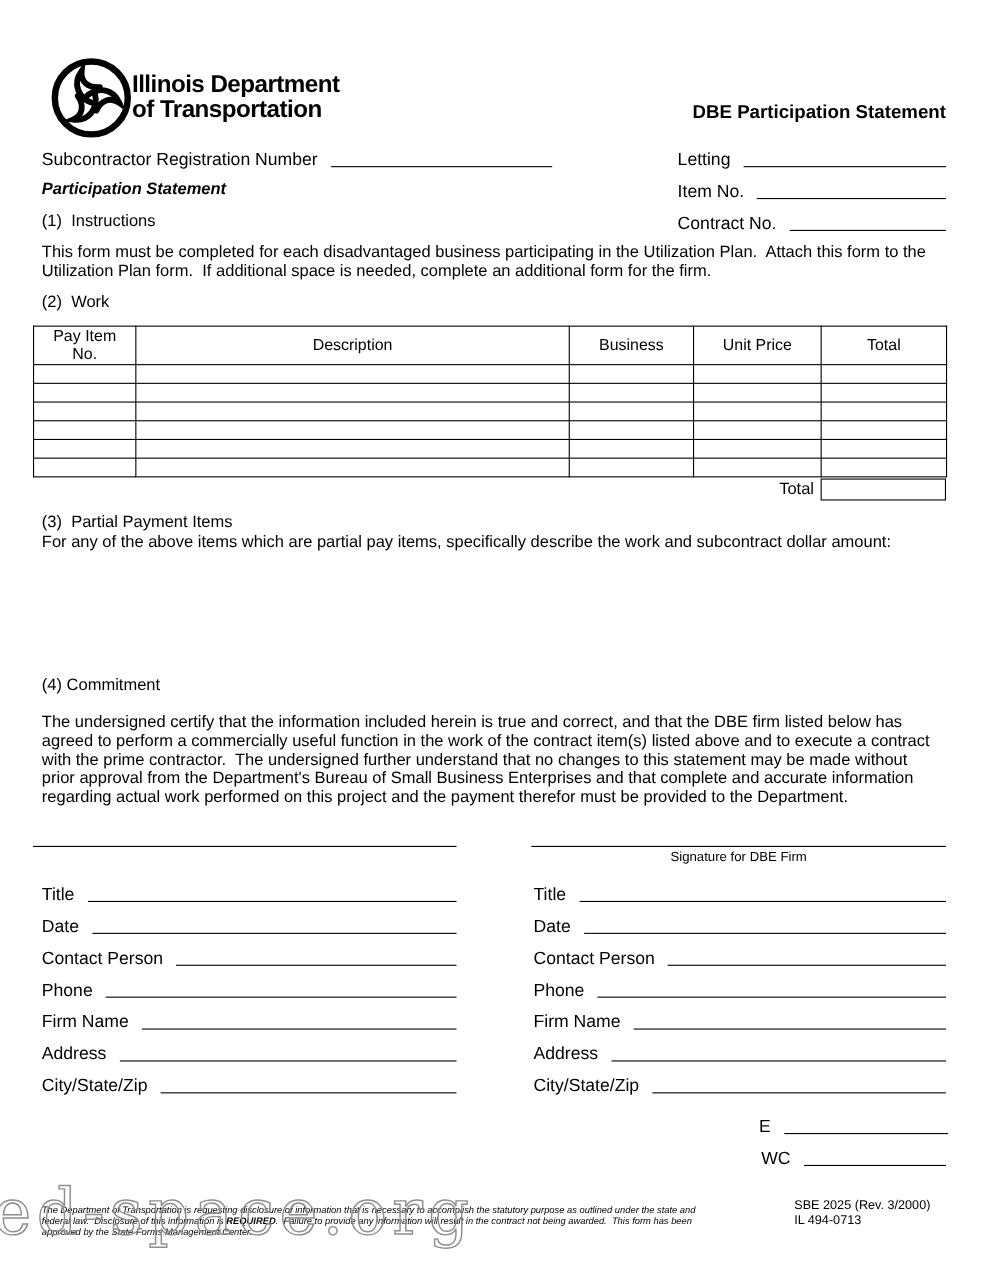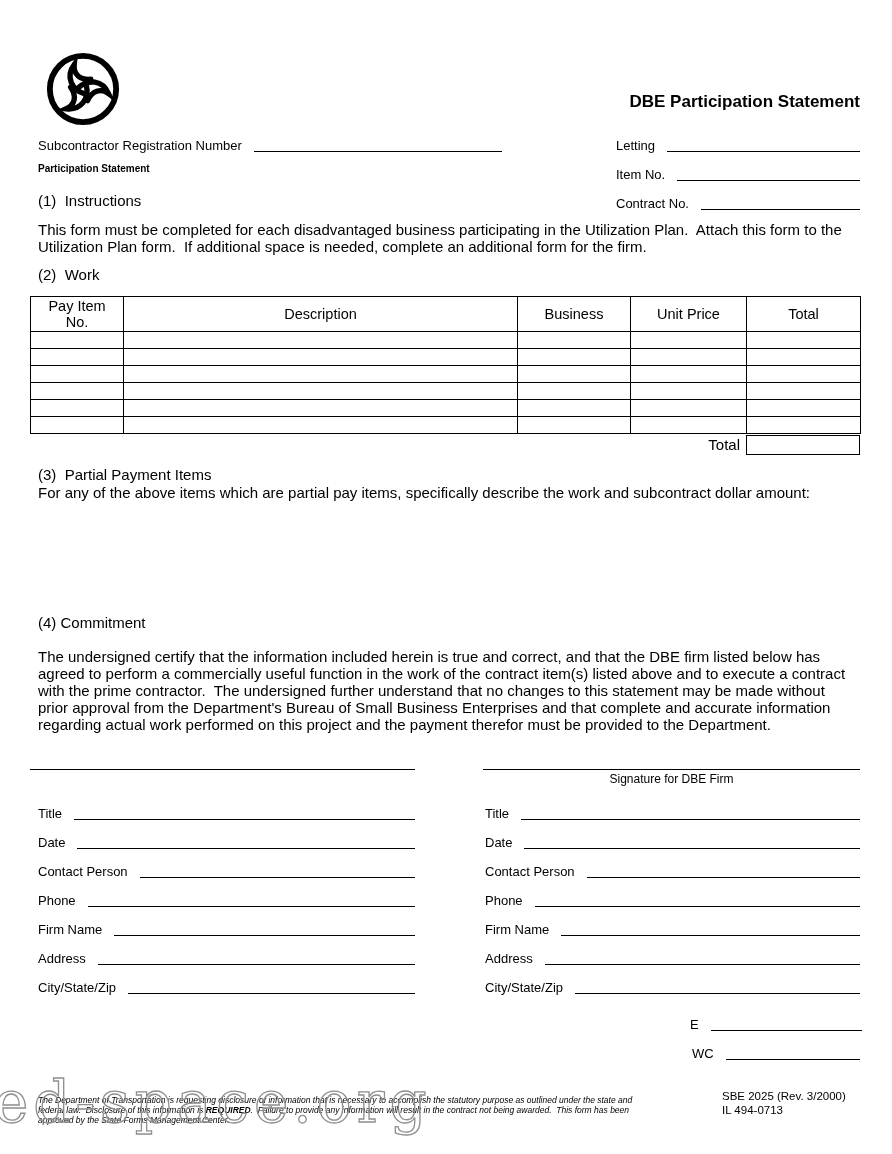--- a/index.html
+++ b/index.html
@@ -17,29 +17,29 @@
   .abs { position: absolute; }
   .pre { white-space: pre-wrap; }
 
   
   .logo-wrap { left: 44px; top: 50px; width: 78px; height: 78px; }
   .agency { left: 120px; top: 66px; font-size: 22px; font-weight: bold; line-height: 22px; letter-spacing: -0.5px; }
   .doc-title { left: 500px; top: 92px; width: 360px; text-align: right; font-size: 17px; font-weight: bold; }
 
   
   .frow { display: flex; align-items: flex-end; }
-  .frow .lbl { font-size: 13px; line-height: 18px; white-space: nowrap; }
+  .frow .lbl { font-size: 16px; line-height: 18px; white-space: nowrap; }
   .frow .line { flex: 1; border-bottom: 1px solid #000; margin-left: 12px; margin-bottom: 3px; height: 14px; }
 
   .sub-reg { left: 38px; top: 134px; width: 464px; height: 21px; }
   .letting { left: 616px; top: 134px; width: 244px; height: 21px; }
   .item-no { left: 616px; top: 163px; width: 244px; height: 21px; }
   .contract-no { left: 616px; top: 192px; width: 244px; height: 21px; }
 
-  .part-heading { left: 38px; top: 163px; font-size: 10px; font-weight: bold; }
+  .part-heading { left: 38px; top: 163px; font-size: 15px; font-weight: bold; font-style: italic; }
   .sec-heading { font-size: 15px; }
   .h-instructions { left: 38px; top: 192px; }
   .body-text { font-size: 15px; line-height: 17px; }
   .p-instructions { left: 38px; top: 221px; width: 818px; }
   .h-work { left: 38px; top: 266px; }
 
   
   .work-table { left: 30px; top: 296px; width: 830px; border-collapse: collapse; table-layout: fixed; }
   .work-table th, .work-table td { border: 1px solid #000; padding: 0; font-weight: normal; }
   .work-table th { font-size: 14.5px; line-height: 16px; text-align: center; vertical-align: middle; height: 35px; }
@@ -96,20 +96,24 @@
   <div class="abs logo-wrap">
     <svg viewBox="0 0 80 80" width="78" height="78" aria-hidden="true">
       <circle cx="40" cy="40" r="34" fill="none" stroke="#000" stroke-width="6"></circle>
       <g fill="none" stroke="#000" stroke-width="5.5" stroke-linecap="round">
         <path d="M42,45 C28,41 22,27 31,15 C30,25 37,31 48,30"></path>
         <path d="M42,45 C28,41 22,27 31,15 C30,25 37,31 48,30" transform="rotate(120 40 40)"></path>
         <path d="M42,45 C28,41 22,27 31,15 C30,25 37,31 48,30" transform="rotate(240 40 40)"></path>
       </g>
     </svg>
   </div>
+  <div class="abs agency">
+    <div>Illinois Department</div>
+    <div>of Transportation</div>
+  </div>
   <div class="abs doc-title">DBE Participation Statement</div>
 
   <div class="abs frow sub-reg">
     <span class="lbl">Subcontractor Registration Number</span>
     <span class="line"></span>
   </div>
   <div class="abs frow item-no">
     <span class="lbl">Item No.</span>
     <span class="line"></span>
   </div>

